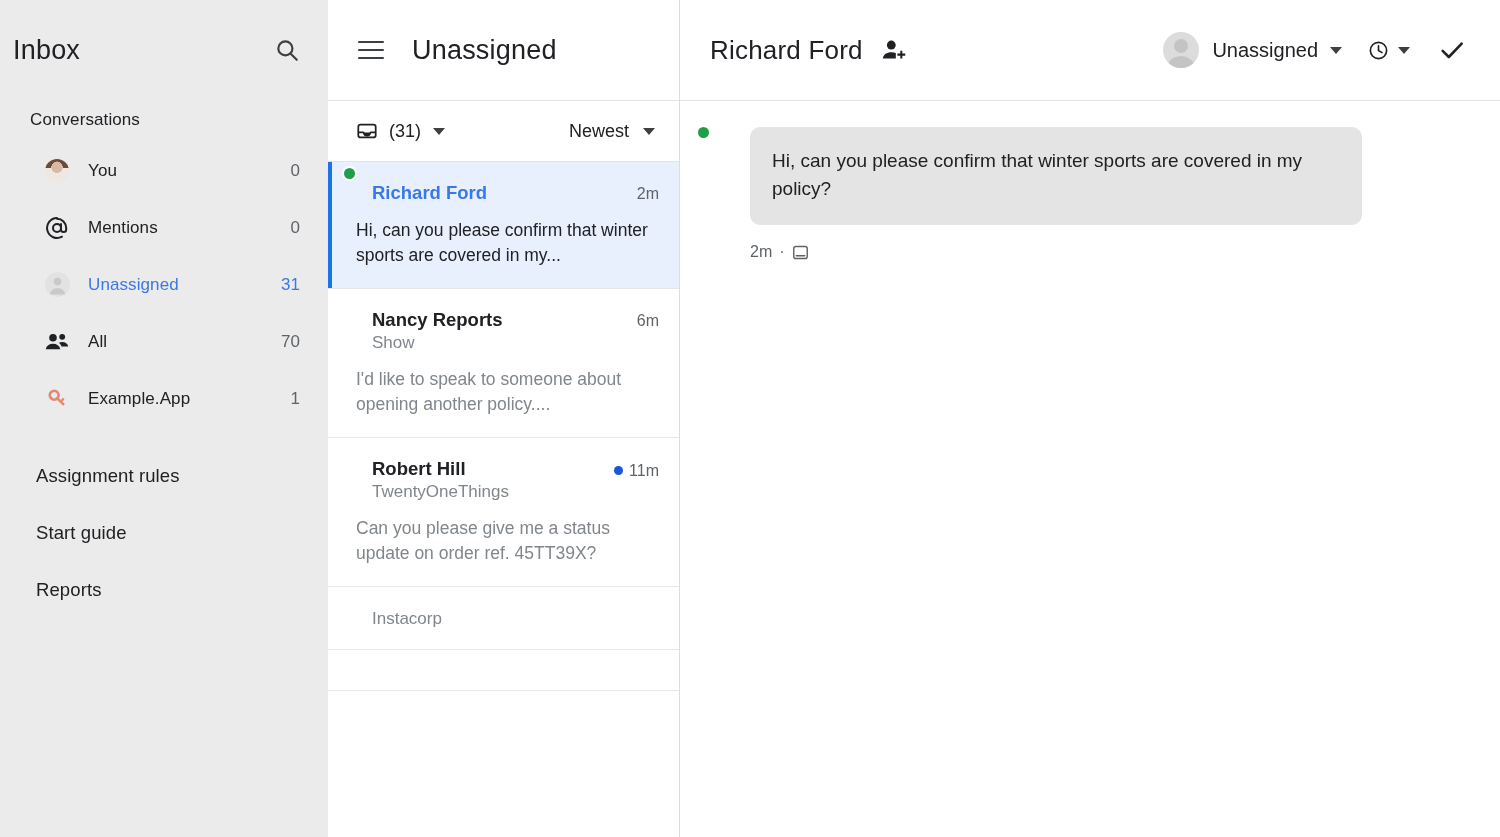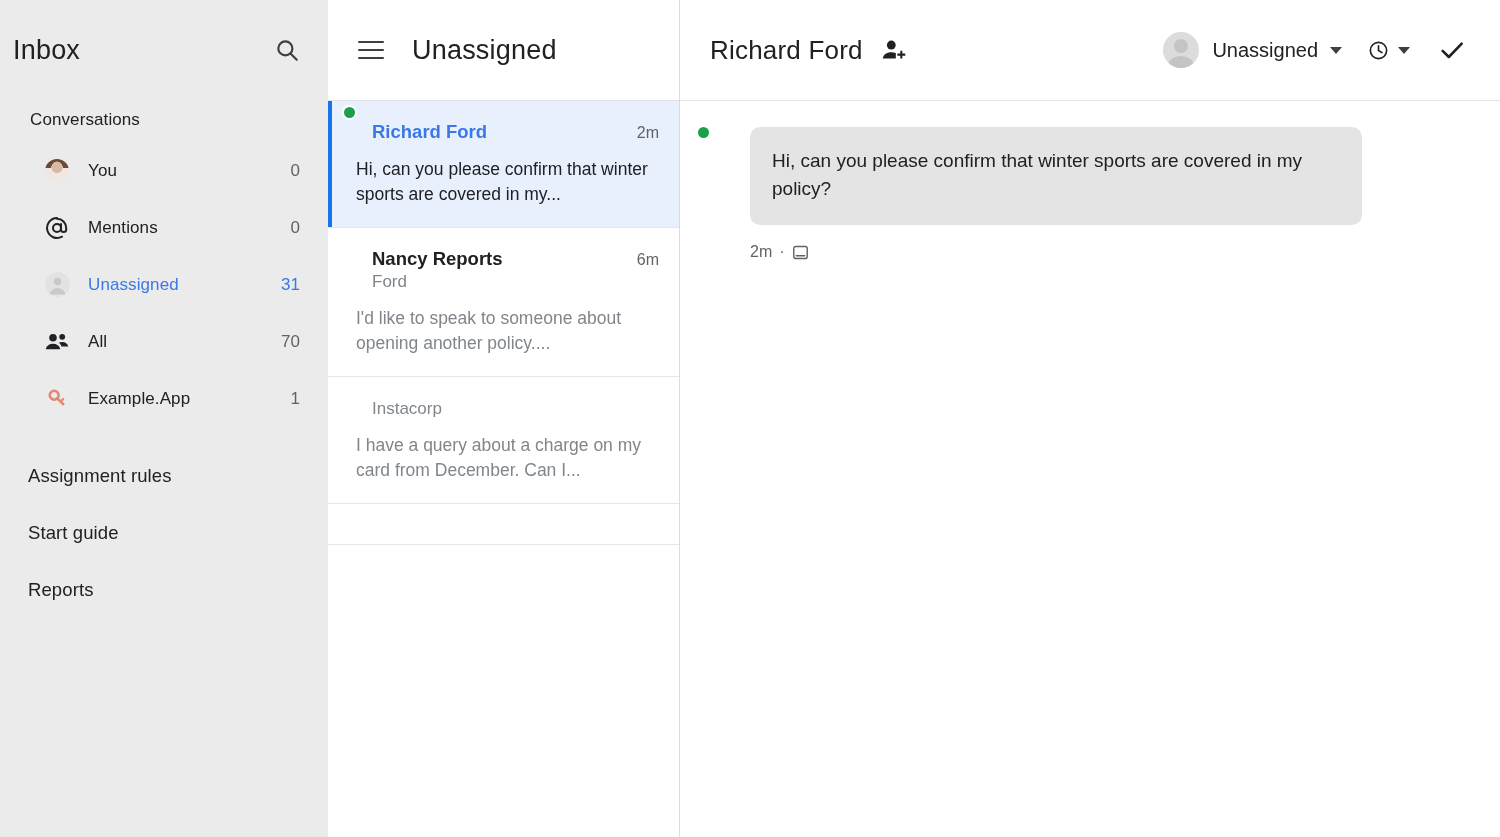--- a/index.html
+++ b/index.html
@@ -53,21 +53,21 @@
   .show-hidden {
     display: flex; align-items: center; justify-content: space-between;
     padding: 0 28px 0 44px;
     height: 52px; cursor: pointer;
   }
   .show-hidden-label { font-size: 18px; color: #5f6368; }
 
   .sidebar-links { margin-top: 20px; }
   .sidebar-link {
     font-size: 18.5px; color: #202124;
-    padding: 0 28px; height: 57px;
+    padding: 0 36px; height: 57px;
     display: flex; align-items: center; cursor: pointer;
     letter-spacing: .1px;
   }
 
   
   .av {
     border-radius: 50%;
     flex: 0 0 auto;
     position: relative;
     overflow: hidden;
@@ -286,20 +286,36 @@
   <section class="list-col">
     <div class="list-header">
       <div class="hamburger">
         <span></span>
           <span></span>
           <span></span>
       </div>
       <div class="list-title">Unassigned</div>
     </div>
 
+    <div class="list-toolbar">
+      <div class="toolbar-left">
+        <span class="inbox-tray-icon">
+          <svg viewBox="0 0 24 24" width="22" height="22" fill="none" stroke="#202124" stroke-width="1.9">
+              <rect x="2.5" y="5" width="19" height="14" rx="2.5"></rect>
+              <path d="M2.5 13.5h5a1 1 0 0 1 1 .8 3.6 3.6 0 0 0 7 0 1 1 0 0 1 1-.8h5" fill="#202124"></path>
+            </svg>
+        </span>
+        <span class="toolbar-count">(31)</span>
+        <span class="caret"></span>
+      </div>
+      <div class="toolbar-right">
+        <span class="sort-label">Newest</span>
+        <span class="caret"></span>
+      </div>
+    </div>
 
     <div class="conv-list">
 
       <div class="conv selected">
         <div class="conv-top">
           <div class="conv-avatar-wrap">
             <span class="av conv-avatar" style="background:#9aa58e;">
               <span class="face" style="background:
                 radial-gradient(ellipse at 46% 58%, #c8a183 0 34%, transparent 35%),
                 radial-gradient(ellipse at 48% 30%, #d8b493 0 26%, transparent 27%),
@@ -329,42 +345,64 @@
                 linear-gradient(160deg,#5a3a2b 0 34%, #efe9e5 92%);"></span>
             </span>
           </div>
           <div class="conv-meta">
             <div class="conv-name-row">
               <div class="conv-name">Nancy Reports</div>
               <div class="conv-time-wrap">
                 <span class="conv-time">6m</span>
               </div>
             </div>
-            <div class="conv-company">Ford</div>
+            <div class="conv-company">Show</div>
           </div>
         </div>
         <div class="conv-snippet">I'd like to speak to someone about opening another policy....</div>
       </div>
 
+      <div class="conv muted">
+        <div class="conv-top">
+          <div class="conv-avatar-wrap">
+            <span class="av conv-avatar" style="background:#6f5a2e;">
+              <span class="face" style="background:
+                radial-gradient(ellipse at 50% 46%, #c99a6e 0 26%, transparent 27%),
+                radial-gradient(ellipse at 50% 24%, #2c2119 0 34%, transparent 35%),
+                linear-gradient(160deg,#8b7334 0 50%, #2f4336 100%);"></span>
+            </span>
+          </div>
+          <div class="conv-meta">
+            <div class="conv-name-row">
+              <div class="conv-name">Robert Hill</div>
+              <div class="conv-time-wrap">
+                <span class="unread-dot"></span>
+                <span class="conv-time">11m</span>
+              </div>
+            </div>
+            <div class="conv-company">TwentyOneThings</div>
+          </div>
+        </div>
+        <div class="conv-snippet">Can you please give me a status update on order ref. 45TT39X?</div>
+      </div>
 
       <div class="conv muted">
         <div class="conv-top">
           <div class="conv-avatar-wrap">
             <span class="av conv-avatar" style="background:#b9b9b9;">
               <span class="face" style="background:
                 radial-gradient(ellipse at 42% 56%, #6b4430 0 30%, transparent 31%),
                 radial-gradient(ellipse at 44% 28%, #24160f 0 36%, transparent 37%),
                 linear-gradient(140deg,#3a2318 0 42%, #c2c2c2 100%);"></span>
             </span>
           </div>
           <div class="conv-meta">
             <div class="conv-company">Instacorp</div>
           </div>
         </div>
-        <div class="conv-snippet">I have a query about a charge on my card from December. Can I...</div>
       </div>
 
       <div class="conv muted">
         <div class="conv-top">
           <div class="conv-avatar-wrap">
             <span class="av conv-avatar" style="background:#e0e0e0;"></span>
           </div>
         </div>
       </div>
 

